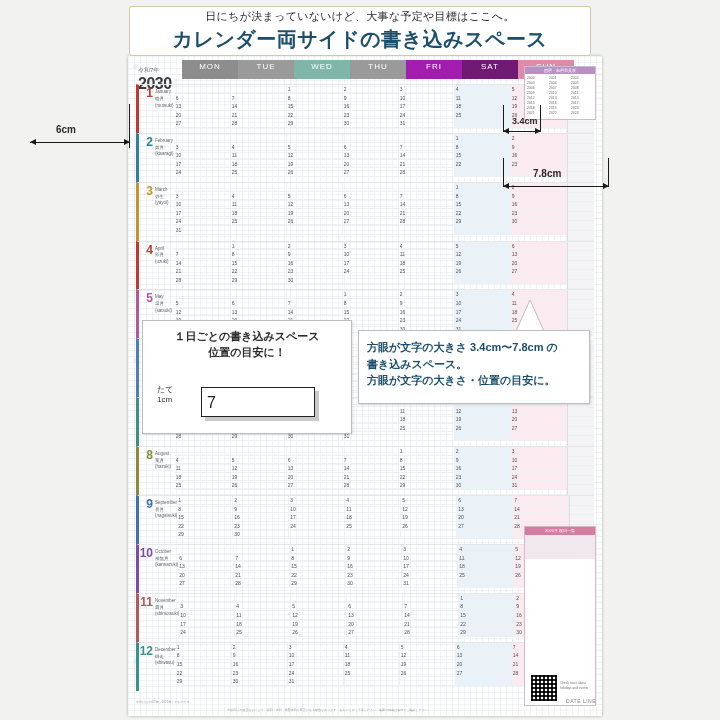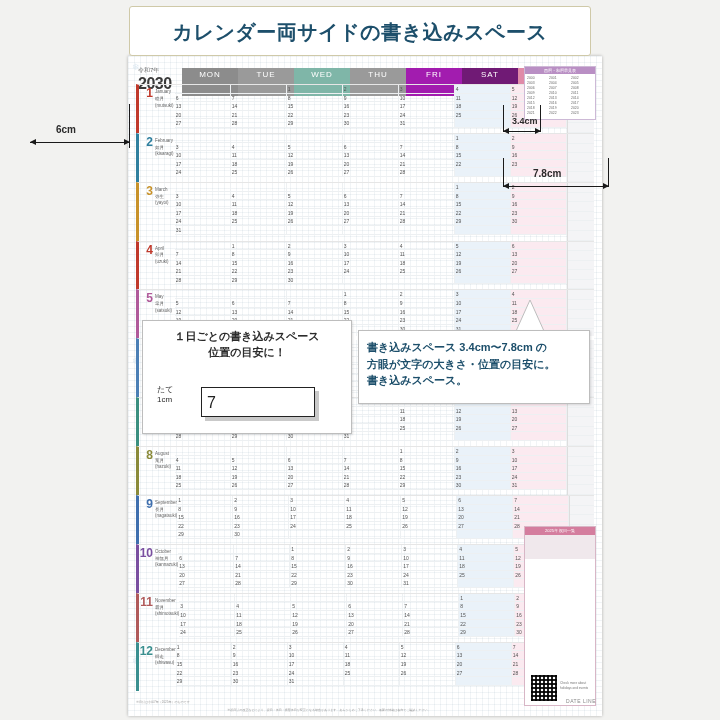--- a/index.html
+++ b/index.html
@@ -33,21 +33,21 @@
       linear-gradient(to bottom, rgba(120,150,170,.10) 1px, transparent 1px);
     background-size:6px 6px;
     pointer-events:none;
   }
   .snow{position:absolute;color:#dfeaf2;font-size:9px;}
   
   .yearbox{position:absolute;left:10px;top:10px;width:60px;}
   .reiwa{font-size:6px;color:#6d6d6d;}
   .year{font-size:16px;font-weight:bold;color:#3a3a3a;letter-spacing:-.5px;}
   
-  .wk{position:absolute;top:12px;height:28px;display:flex;}
+  .wk{position:absolute;top:4px;height:19px;display:flex;}
   .wk div{width:56px;text-align:center;font-size:8px;color:#fff;line-height:13px;letter-spacing:1px;}
   .wk .mon{background:#8c8c8c}
   .wk .tue{background:#9a9a9a}
   .wk .wed{background:#7fb6a8}
   .wk .thu{background:#9a9a9a}
   .wk .fri{background:#a21caf}
   .wk .sat{background:#701a75}
   .wk .sun{background:#e08aa8}
   
   .months{position:absolute;left:8px;top:28px;width:458px;}
@@ -103,20 +103,21 @@
   .tate{position:absolute;left:14px;top:64px;font-size:8px;color:#2b2b2b;line-height:1.3;text-align:left;}
   .co-right{left:358px;top:330px;width:230px;height:72px;}
   .co-right p{margin:0;font-size:11px;color:#1d4f6b;font-weight:bold;line-height:1.5;padding:0 8px;}
   .co-right .inner{padding-top:8px;}
   .spike{position:absolute;z-index:59;}
 </style>
 </head>
 <body>
 
 <div class="banner">
+  <div class="l1">日にちが決まっていないけど、大事な予定や目標はここへ。</div>
   <div class="l2">カレンダー両サイドの書き込みスペース</div>
 </div>
 
 <div class="sheet">
 
   <span class="snow" style="left:4px;top:6px;">❄</span>
   <span class="snow" style="left:4px;top:300px;">❄</span>
   <span class="snow" style="left:4px;top:600px;">❄</span>
   <span class="snow" style="right:86px;top:300px;">❄</span>
 
@@ -1017,17 +1018,17 @@
   <div class="cellshadow"></div>
   <div class="cellbox">7</div>
 </div>
 
 <svg class="spike" style="left:352px;top:296px;" width="242" height="44">
   <polygon points="0,44 160,44 178,4 196,44 242,44" fill="#ffffff" stroke="#bdbdbd" stroke-width="1"></polygon>
   <rect x="0" y="40" width="242" height="6" fill="#ffffff" stroke="none"></rect>
 </svg>
 <div class="callout co-right">
   <div class="inner">
-    <p>書き込みスペース 3.4cm〜7.8cm の</p>
+    <p>方眼が文字の大きさ 3.4cm〜7.8cm の</p>
+    <p>書き込みスペース。</p>
     <p>方眼が文字の大きさ・位置の目安に。</p>
-    <p>書き込みスペース。</p>
   </div>
 </div>
 
 </body></html>

